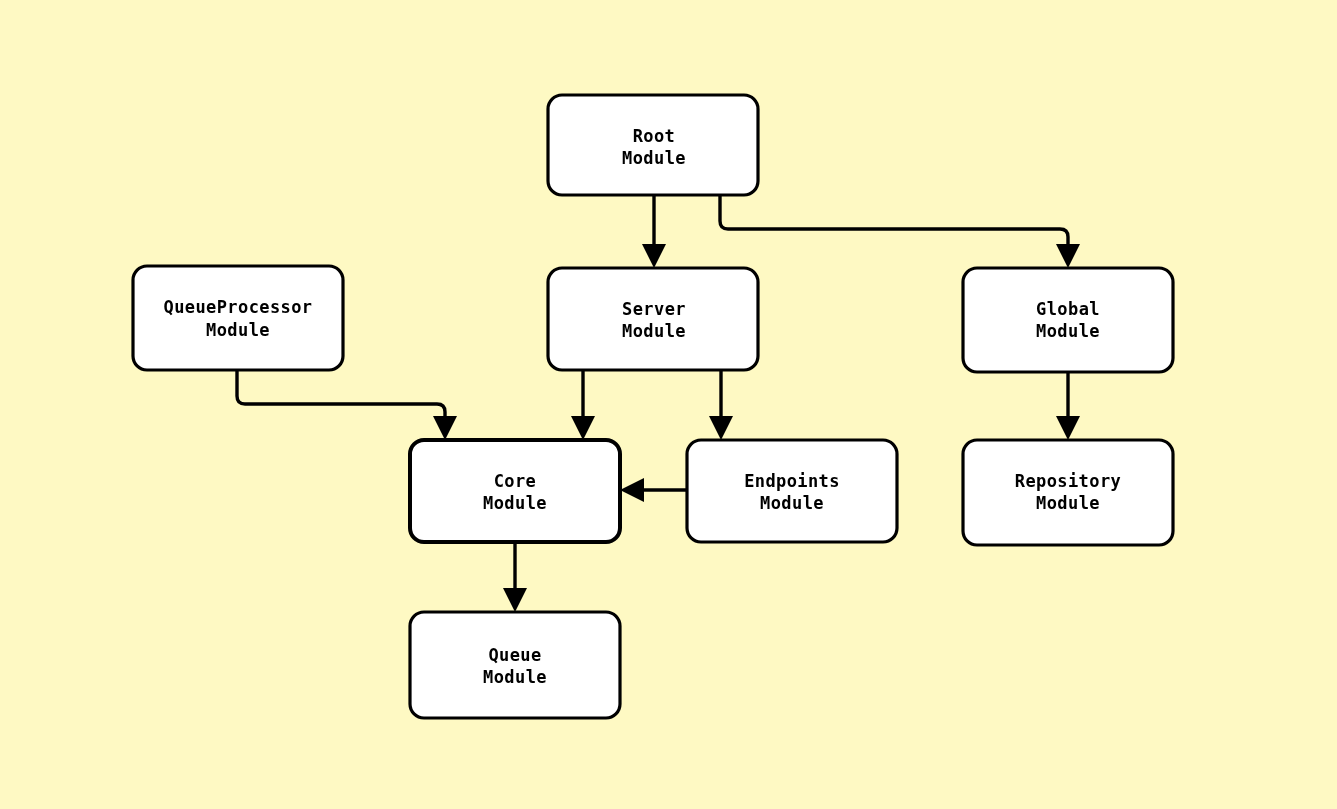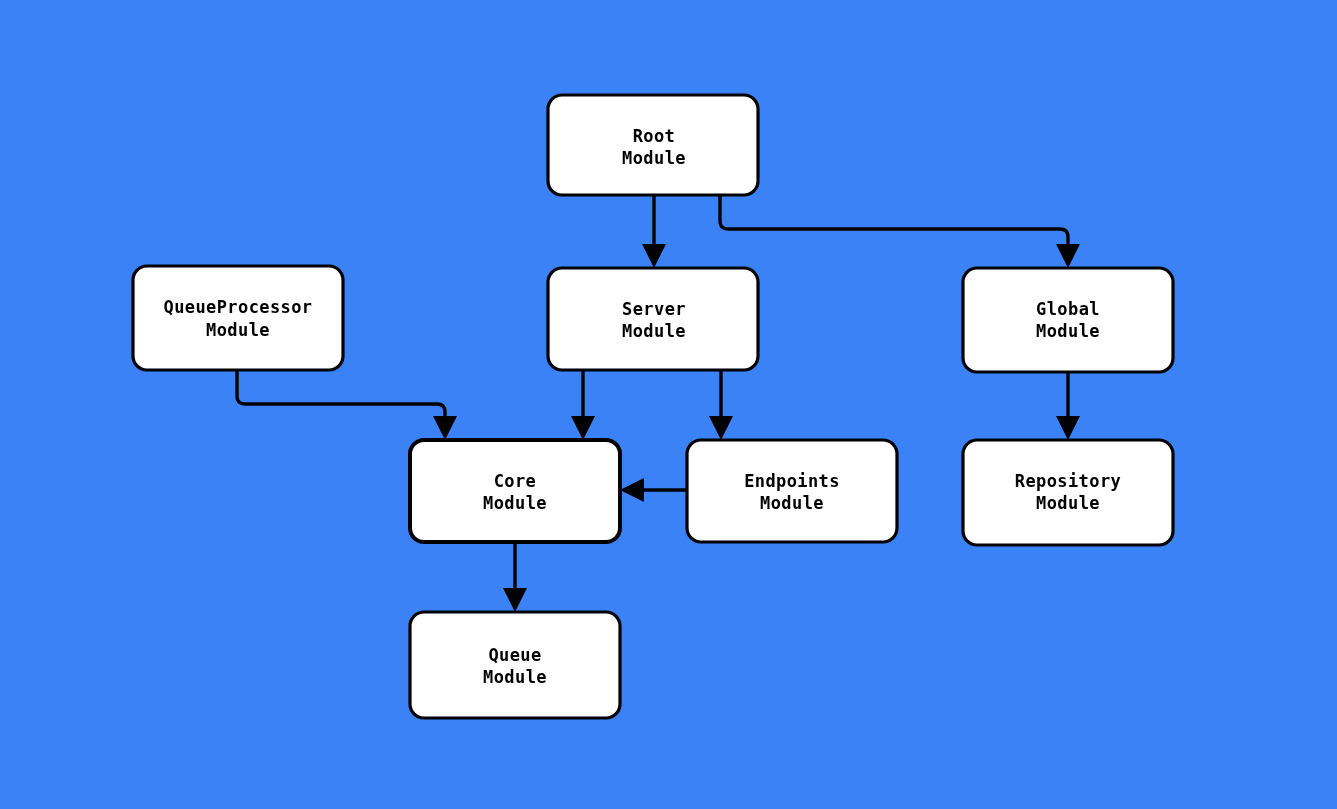--- a/index.html
+++ b/index.html
@@ -10,21 +10,21 @@
   body {
     width: 1337px;
     height: 809px;
     font-family: "DejaVu Sans Mono", "Liberation Mono", monospace;
     overflow: hidden;
   }
   #diagram-root {
     position: relative;
     width: 1337px;
     height: 809px;
-    background: #3b82f6;
+    background: #fef9c3;
   }
   svg#diagram-svg {
     position: absolute;
     top: 0;
     left: 0;
     width: 1337px;
     height: 809px;
     display: block;
   }
   .node-box {

